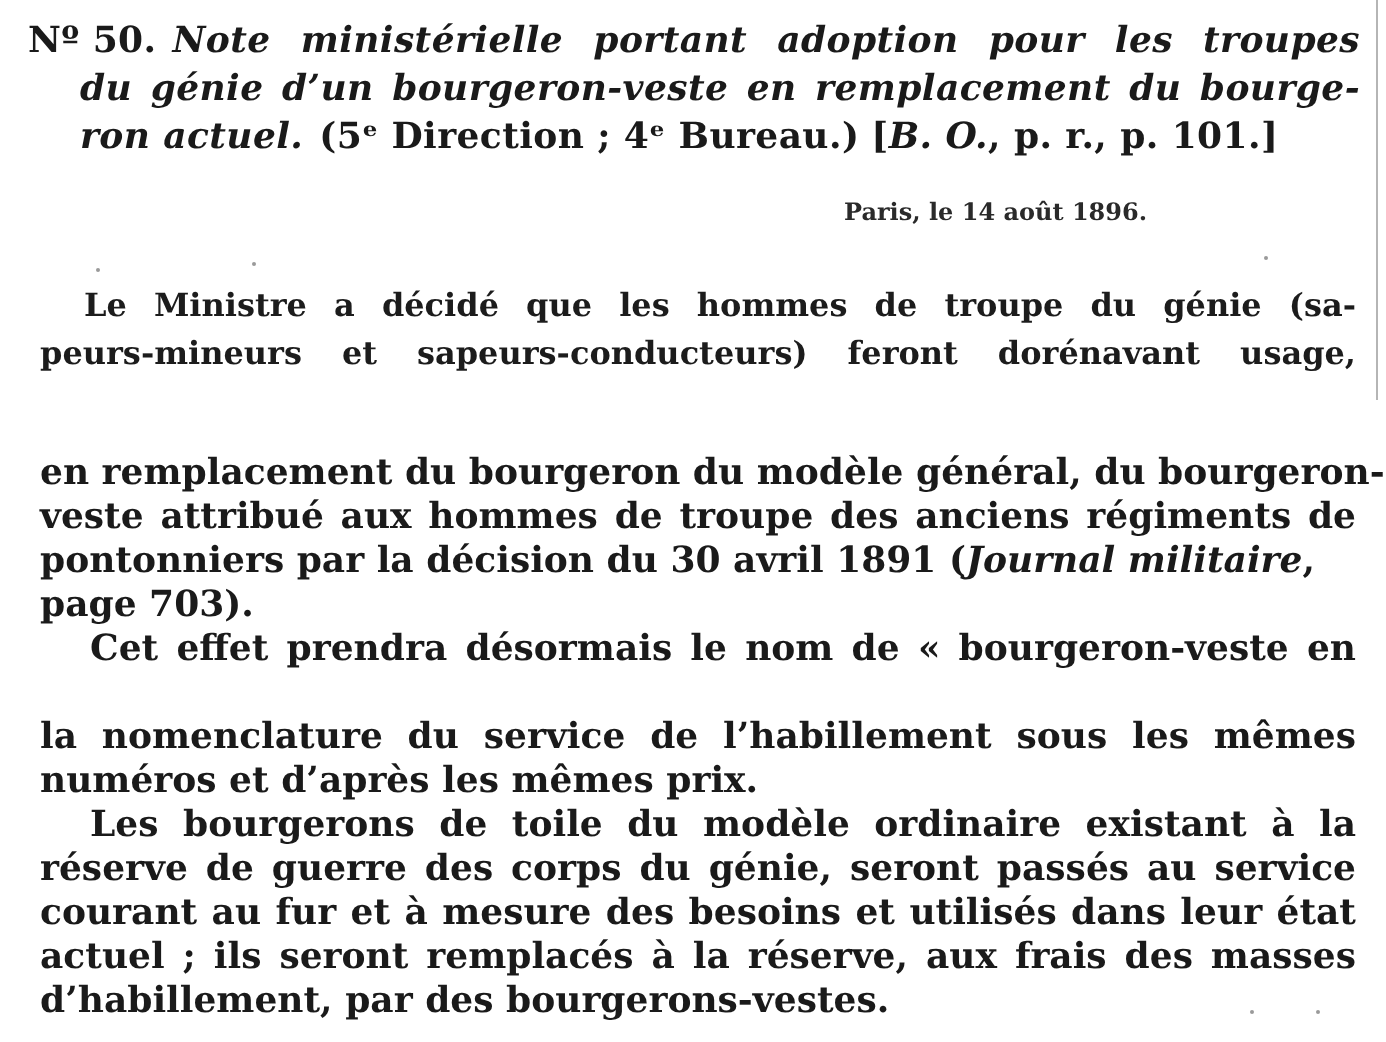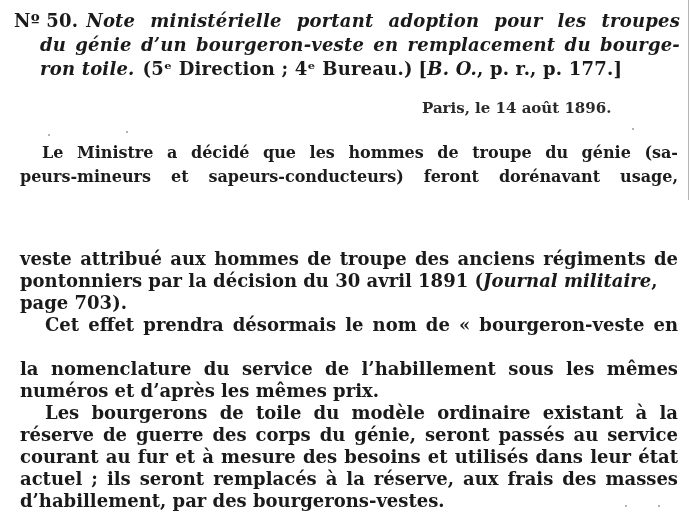--- a/index.html
+++ b/index.html
@@ -34,21 +34,21 @@
     .hdr {
       font-size: 18px;
       font-weight: bold;
       letter-spacing: 0.2px;
     }
     .hdr .no { font-style: normal; font-weight: bold; }
     .hdr .title { font-style: italic; font-weight: bold; }
     .hdr .upright { font-style: normal; font-weight: bold; }
 
     .dateline {
-      font-size: 15px;
+      font-size: 12px;
       font-weight: bold;
       color: #2a2a2a;
     }
 
     
     .body-sm {
       font-size: 16px;
       font-weight: bold;
       color: #1c1c1c;
     }
@@ -84,38 +84,41 @@
   <div class="line hdr" style="left:14px; top:10px; width:666px;">
     <span class="no">Nº 50.</span>
     <span class="title" style="margin-left:8px; flex:1; text-align:justify; text-align-last:justify;">Note ministérielle portant adoption pour les troupes</span>
   </div>
 
   <div class="line hdr" style="left:40px; top:34px; width:640px;">
     <span class="title" style="flex:1; text-align:justify; text-align-last:justify;">du génie d’un bourgeron-veste en remplacement du bourge-</span>
   </div>
 
   <div class="line hdr" style="left:40px; top:58px; width:640px; justify-content:flex-start;">
-    <span class="title">ron toile.</span>
+    <span class="title">ron actuel.</span>
     <span class="upright" style="margin-left:8px;">(5ᵉ Direction ; 4ᵉ Bureau.)</span>
     <span class="upright" style="margin-left:6px;">[</span>
     <span class="title">B. O.</span>
-    <span class="upright">, p. r., p. 177.]</span>
+    <span class="upright">, p. r., p. 101.]</span>
   </div>
 
   <div class="line dateline" style="left:422px; top:99px;">
     <span>Paris, le 14 août 1896.</span>
   </div>
 
   <div class="line body-sm" style="left:42px; top:143px; width:636px;">
     <span style="flex:1; text-align:justify; text-align-last:justify;">Le Ministre a décidé que les hommes de troupe du génie (sa-</span>
   </div>
   <div class="line body-sm" style="left:20px; top:167px; width:658px;">
     <span style="flex:1; text-align:justify; text-align-last:justify;">peurs-mineurs et sapeurs-conducteurs) feront dorénavant usage,</span>
   </div>
 
+  <div class="line body-lg" style="left:20px; top:226px; width:658px;">
+    <span style="flex:1; text-align:justify; text-align-last:justify;">en remplacement du bourgeron du modèle général, du bourgeron-</span>
+  </div>
   <div class="line body-lg" style="left:20px; top:248px; width:658px;">
     <span style="flex:1; text-align:justify; text-align-last:justify;">veste attribué aux hommes de troupe des anciens régiments de</span>
   </div>
   <div class="line body-lg" style="left:20px; top:270px; width:658px; justify-content:flex-start;">
     <span>pontonniers par la décision du 30 avril 1891 (</span>
     <span class="it">Journal militaire</span>
     <span>,</span>
   </div>
   <div class="line body-lg" style="left:20px; top:292px;">
     <span>page 703).</span>

